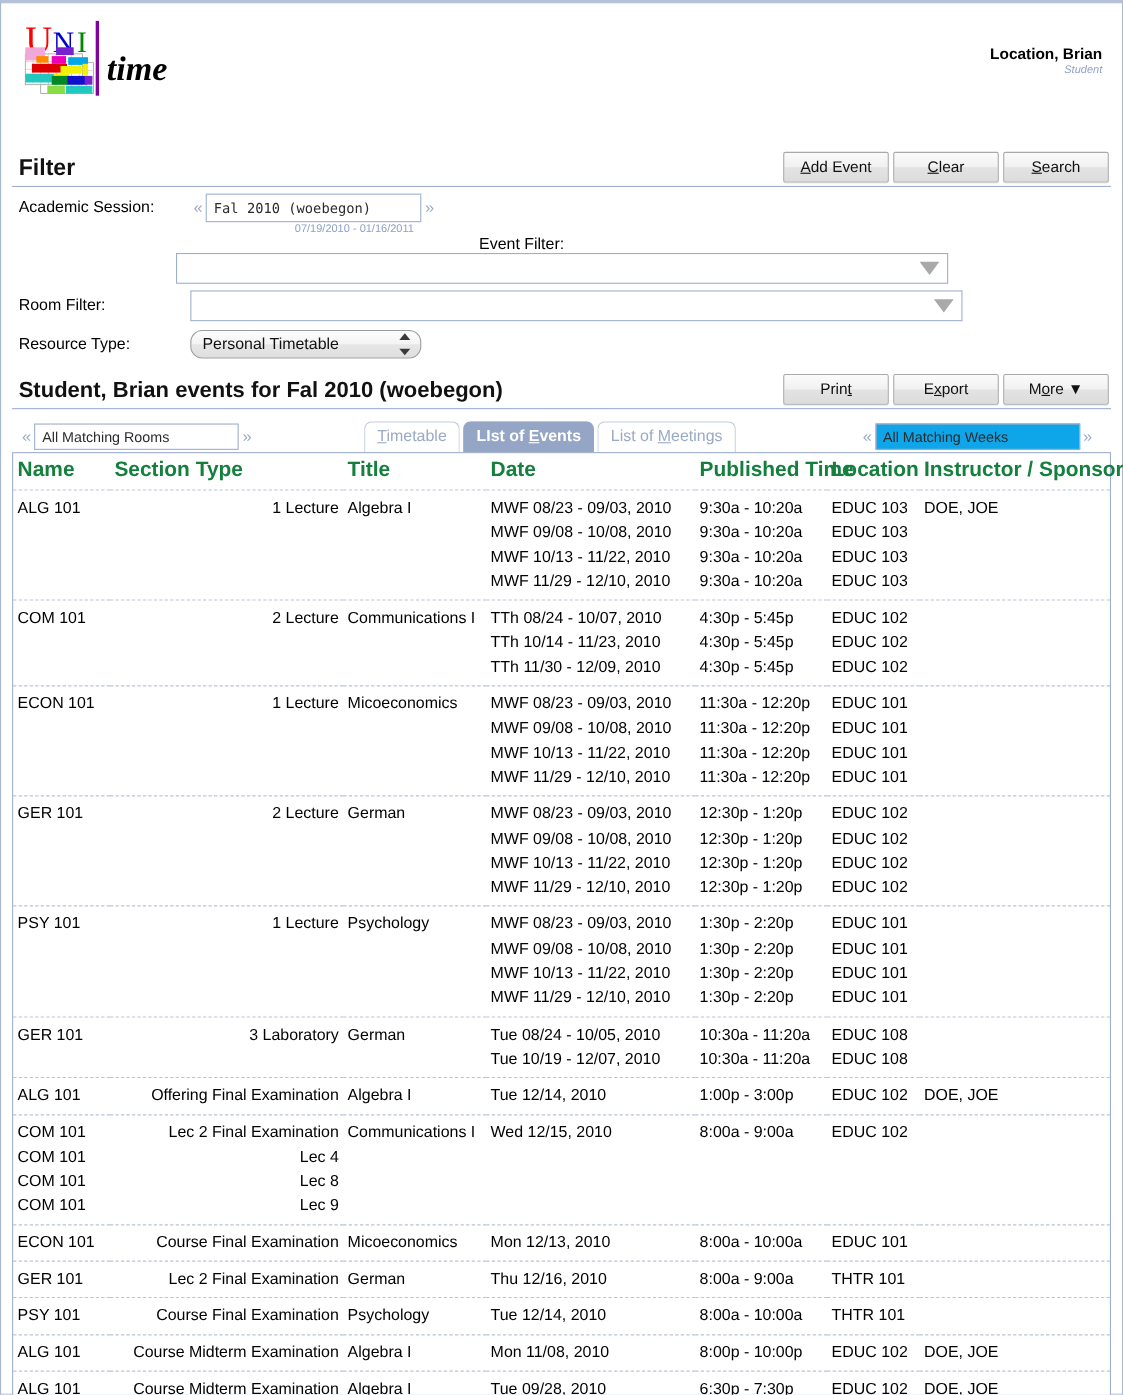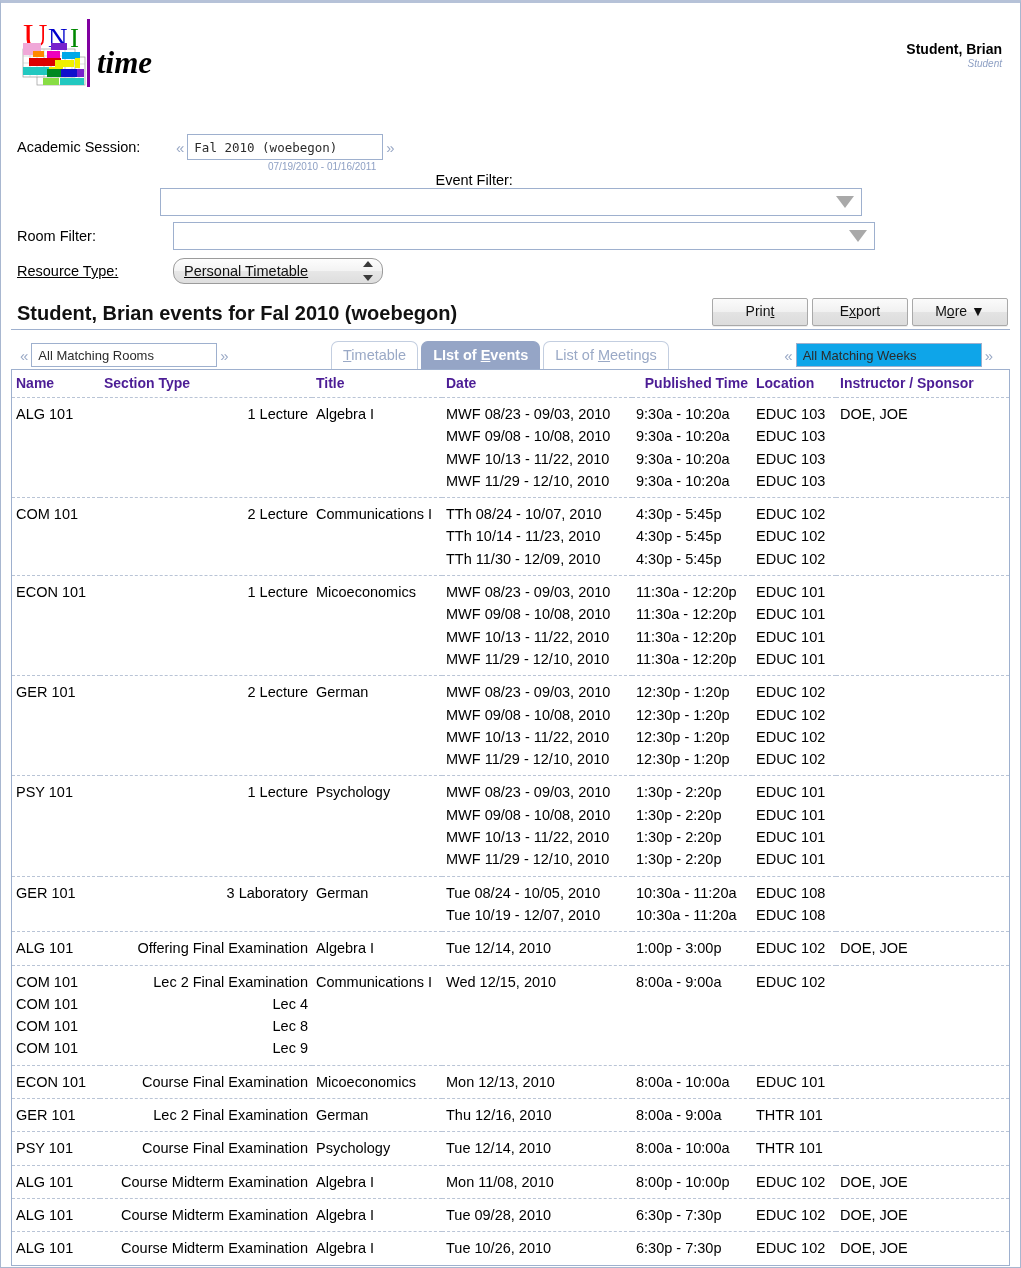--- a/index.html
+++ b/index.html
@@ -238,23 +238,23 @@
     background: #fff;
   }
   table.events {
     width: 100%;
     border-collapse: collapse;
     font-size: 14.5px;
     table-layout: fixed;
   }
   table.events thead th {
     text-align: left;
-    font-size: 14px;
+    font-size: 19px;
     font-weight: bold;
-    color: #4c1d95;
+    color: #15803d;
     padding: 5px 4px 6px 4px;
     border-bottom: 1px dashed #b9c4d6;
     white-space: nowrap;
     vertical-align: bottom;
   }
   table.events tbody td {
     vertical-align: top;
     padding: 2px 4px;
     color: #000;
     font-size: 14.5px;
@@ -340,25 +340,33 @@
         <rect x="42" y="54" width="18" height="8" fill="#1010cc"></rect>
         <rect x="58" y="54" width="7" height="8" fill="#7722cc"></rect>
         <rect x="24" y="63" width="16" height="7" fill="#88dd44"></rect>
         <rect x="41" y="63" width="24" height="7" fill="#22c8c0"></rect>
 
         <text x="78" y="58" font-family="Liberation Serif, serif" font-size="31" font-style="italic" font-weight="bold" fill="#000000">time</text>
       </svg>
     </div>
 
     <div class="title-block">
-      <div class="user-name">Student, Brian</div>
+      <div class="user-name">Location, Brian</div>
       <div class="user-role">Student</div>
     </div>
   </div>
 
+  <div class="section-bar">
+    <div class="section-title">Filter</div>
+    <div class="bar-buttons">
+      <button class="btn"><u>A</u><span>dd Event</span></button>
+      <button class="btn"><u>C</u><span>lear</span></button>
+      <button class="btn"><u>S</u><span>earch</span></button>
+    </div>
+  </div>
 
   <div class="filter-form">
 
     <div class="frow">
       <div class="flabel">Academic Session:</div>
       <div class="fcontrol">
         <span class="nav-arrow">«</span>
         <div class="session-box">Fal 2010 (woebegon)</div>
         <span class="nav-arrow">»</span>
         <div class="session-dates">07/19/2010 - 01/16/2011</div>
@@ -374,21 +382,21 @@
     </div>
 
     <div class="frow">
       <div class="flabel">Room Filter:</div>
       <div class="filter-input">
         <input type="text" placeholder="" style="">
         <span class="caret-down"></span>
       </div>
     </div>
 
-    <div class="frow" style="margin-top:8px;text-decoration:underline;">
+    <div class="frow" style="margin-top:8px;">
       <div class="flabel">Resource Type:</div>
       <div class="select-wrap">
         <div class="select-box">Personal Timetable</div>
         <span class="select-spin">
           <span class="spin-up"></span>
           <span class="spin-dn"></span>
         </span>
       </div>
     </div>
   </div>

